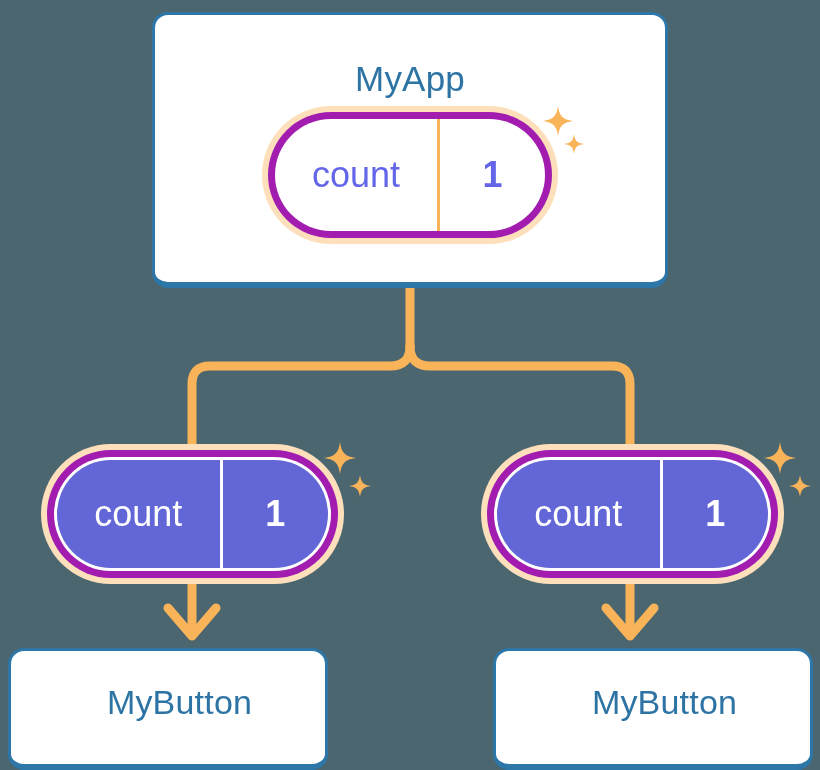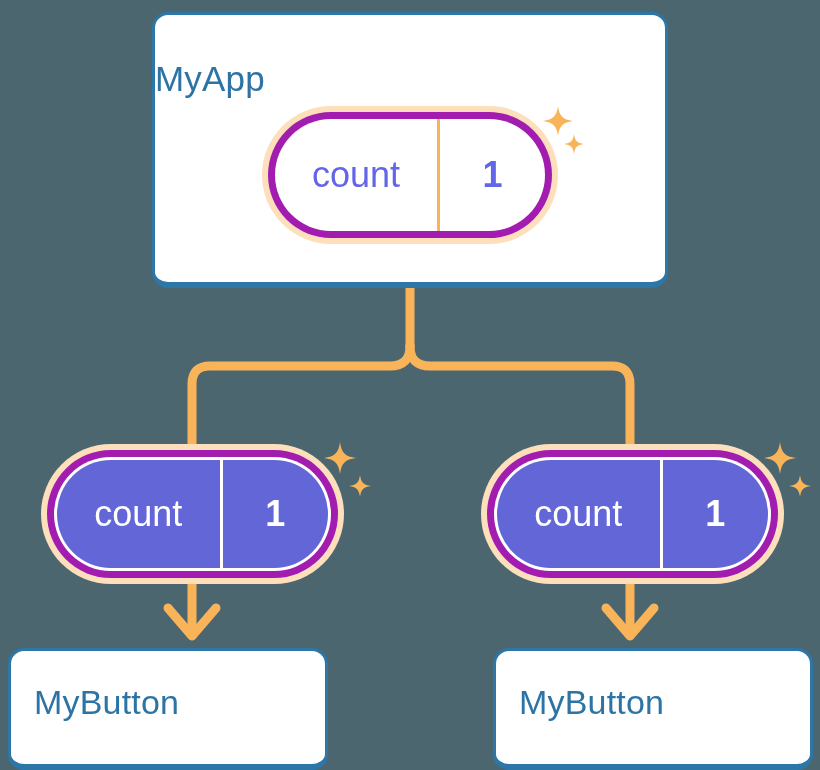--- a/index.html
+++ b/index.html
@@ -25,20 +25,21 @@
     background: #ffffff;
     border: 3px solid #2d76a8;
     border-bottom-width: 6px;
     border-radius: 16px;
     box-sizing: border-box;
   }
   .card-title {
     position: absolute;
     left: 0;
     right: 0;
+    text-align: center;
     color: #2d74a5;
     font-weight: 400;
     letter-spacing: 0.2px;
     white-space: nowrap;
   }
 
   
   #app-card {
     left: 152px;
     top: 12px;

